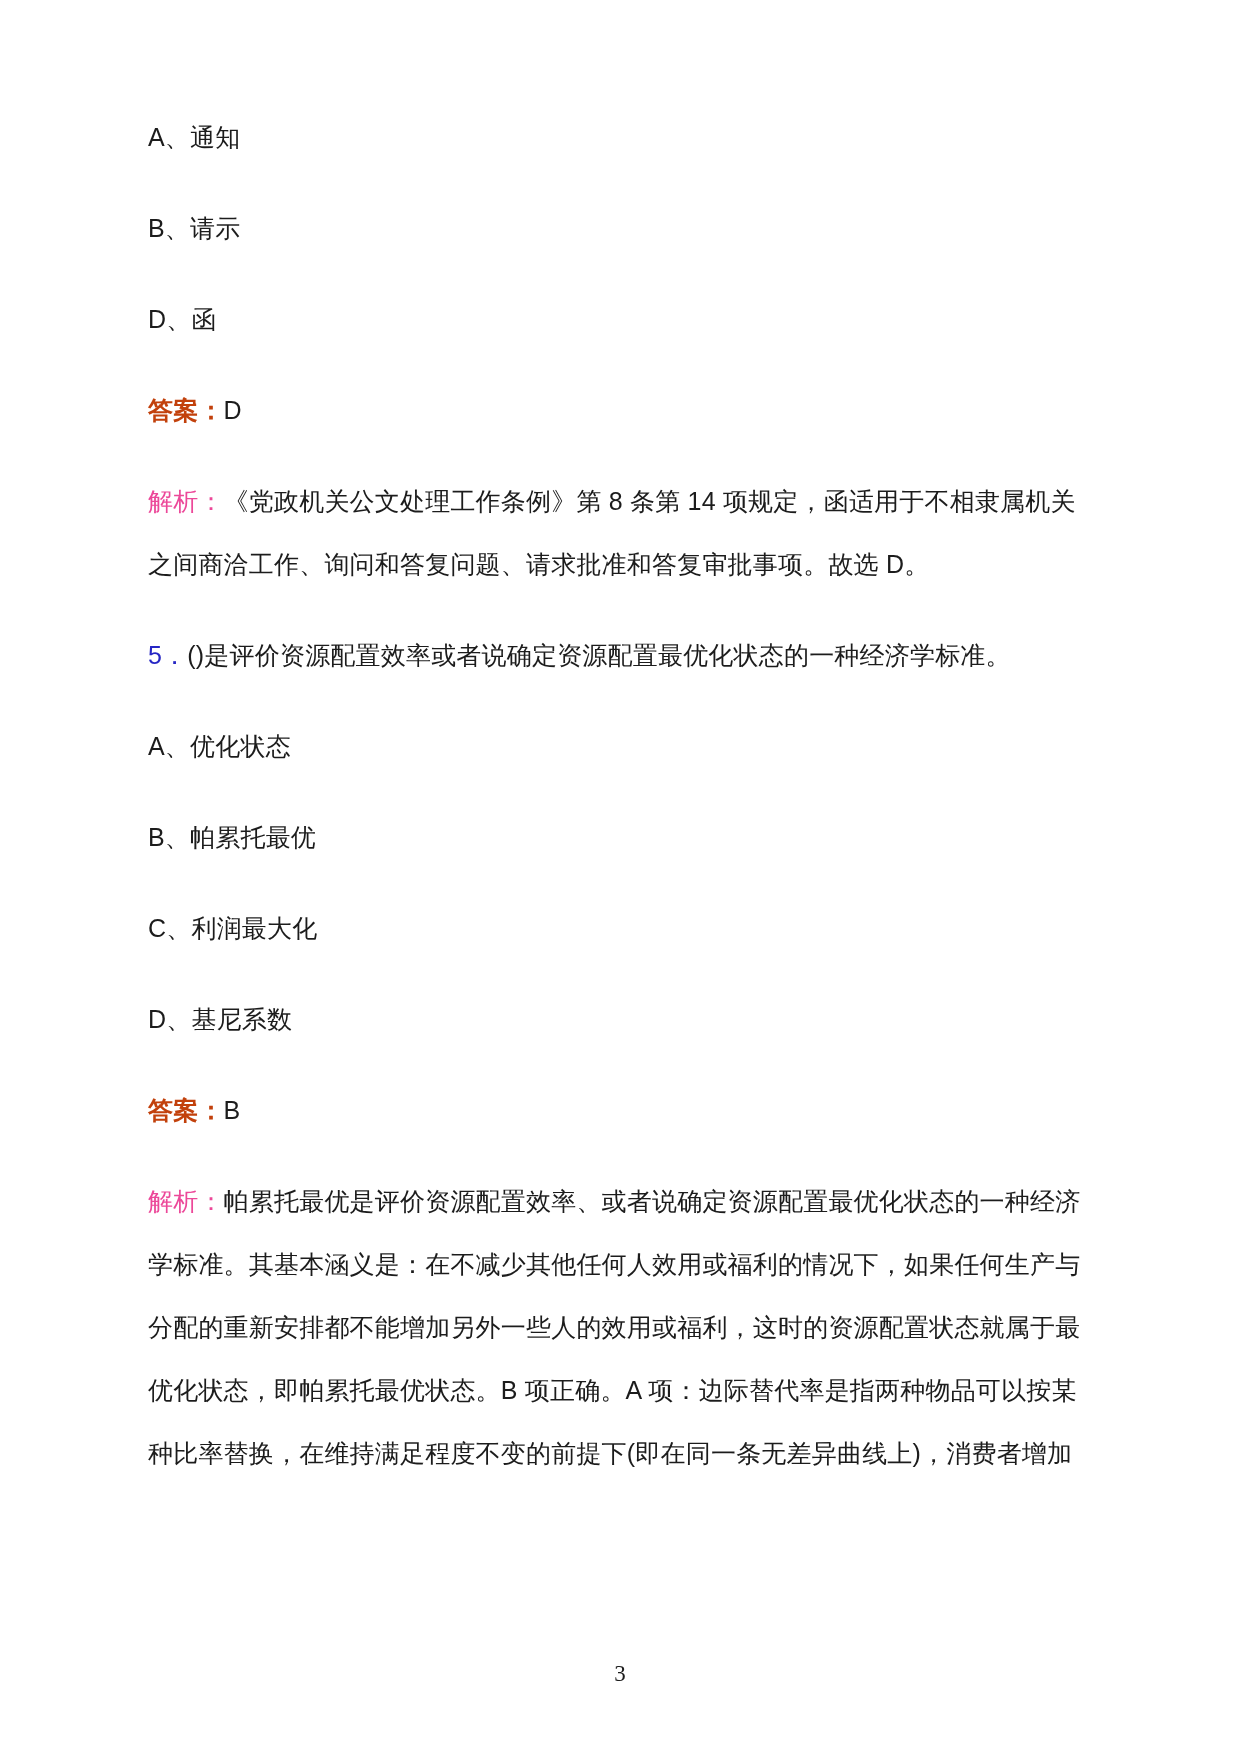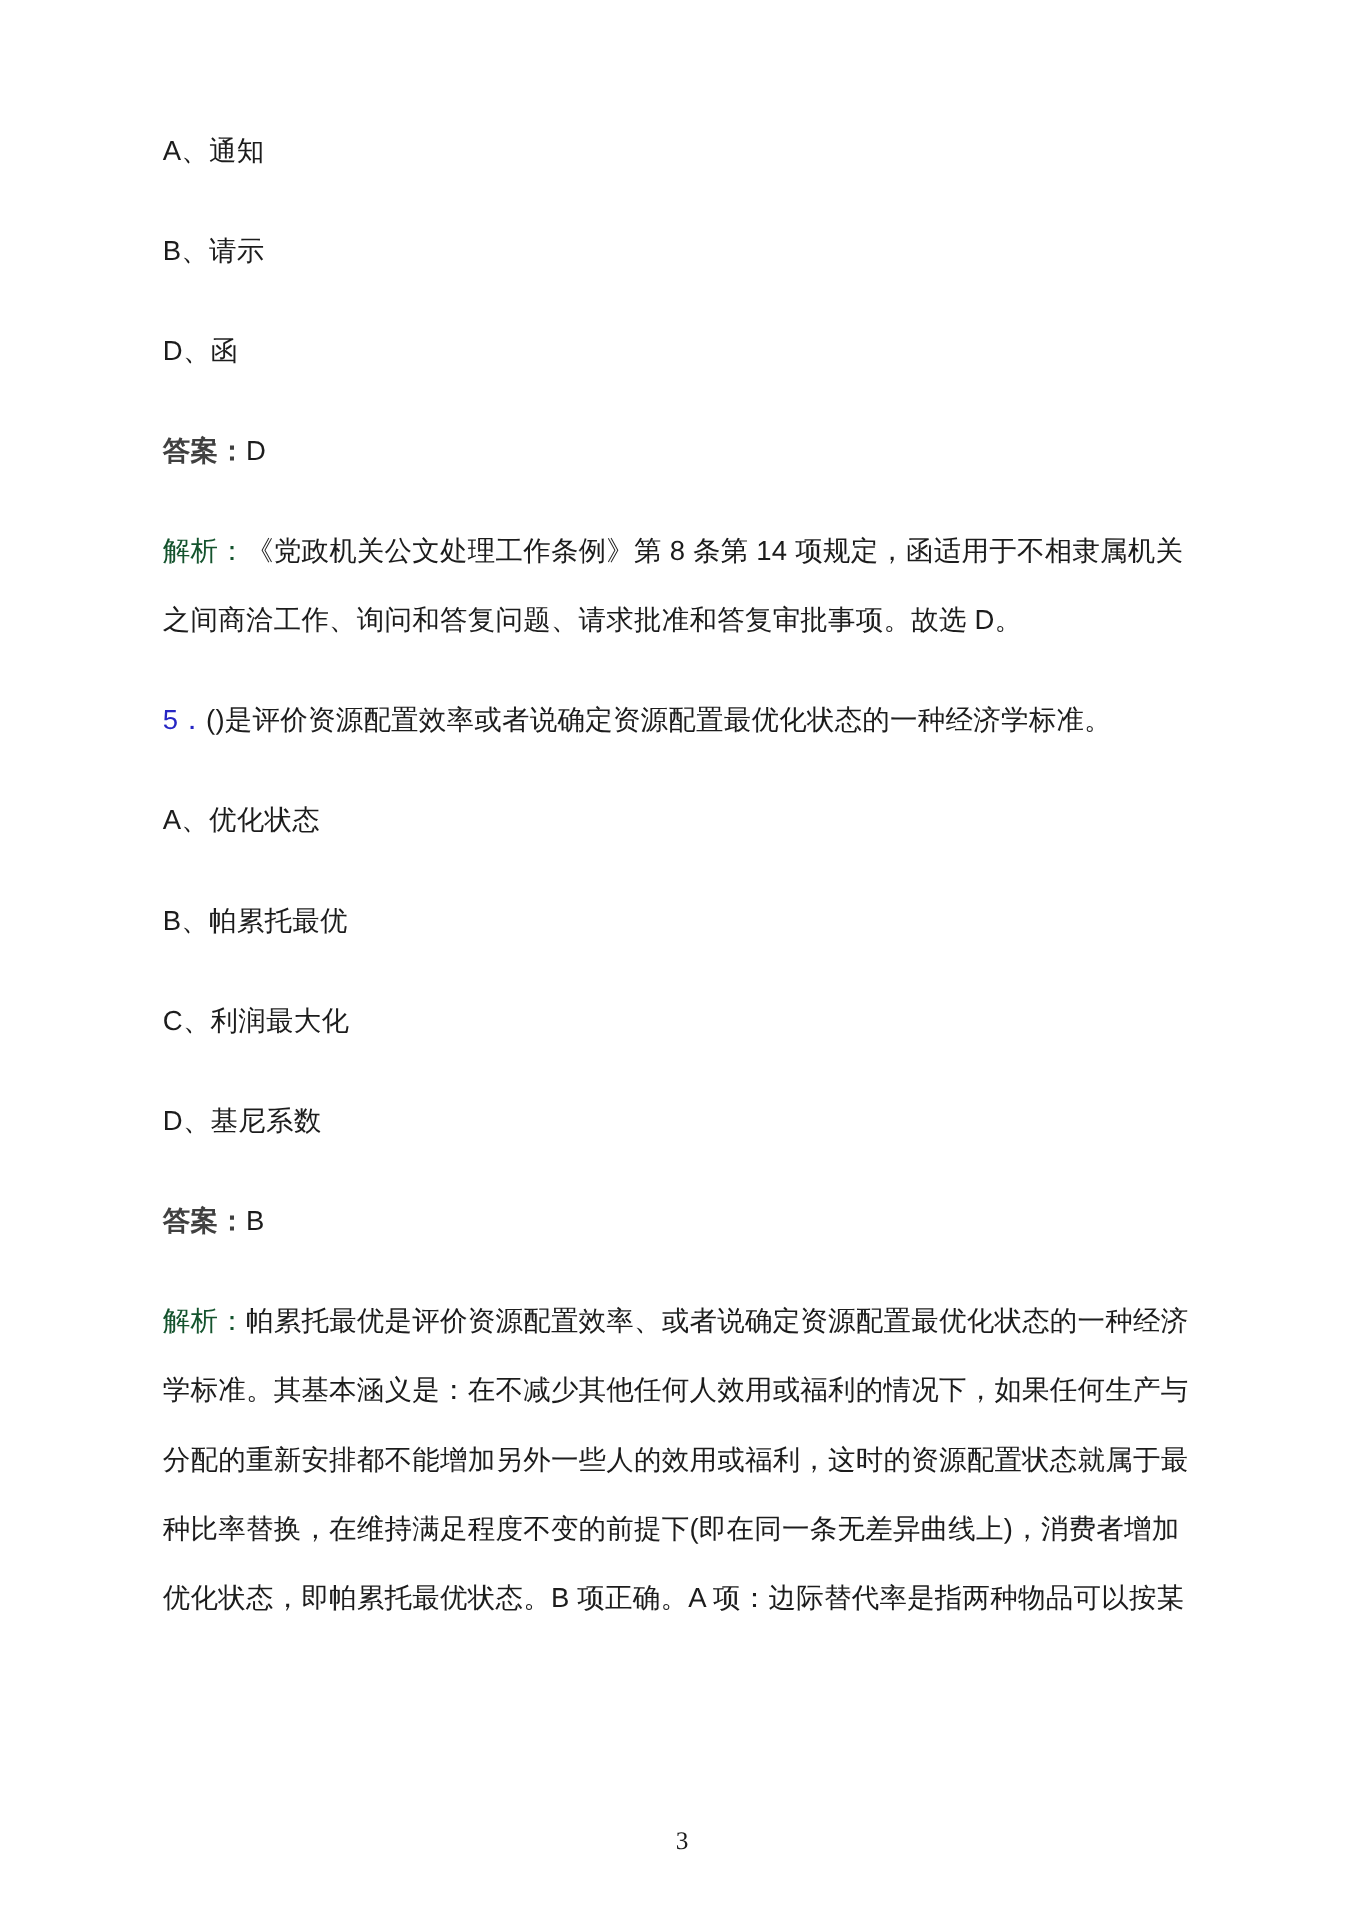--- a/index.html
+++ b/index.html
@@ -25,25 +25,25 @@
   }
   .para { margin: 0 0 28px 0; }
   .para, .line {
     font-size: 25px;
     line-height: 63px;
     white-space: nowrap;
     color: #1c1c1c;
     letter-spacing: 0.2px;
   }
   .answer-label {
-    color: #404040;
+    color: #c2410c;
     font-weight: bold;
   }
   .answer-value { color: #1c1c1c; }
-  .analysis-label { color: #14532d; }
+  .analysis-label { color: #ec4899; }
   .q-number { color: #2626c4; }
   .page-footer {
     position: absolute;
     left: 0;
     right: 0;
     top: 1658px;
     text-align: center;
     font-family: "Liberation Serif", "DejaVu Serif", serif;
     font-size: 23px;
     line-height: 32px;
@@ -73,22 +73,22 @@
     <p class="para">B、帕累托最优</p>
     <p class="para">C、利润最大化</p>
     <p class="para">D、基尼系数</p>
 
     <p class="para"><span class="answer-label">答案：</span><span class="answer-value">B</span></p>
 
     <div class="para">
       <p class="line"><span class="analysis-label">解析：</span><span>帕累托最优是评价资源配置效率、或者说确定资源配置最优化状态的一种经济</span></p>
       <p class="line">学标准。其基本涵义是：在不减少其他任何人效用或福利的情况下，如果任何生产与</p>
       <p class="line">分配的重新安排都不能增加另外一些人的效用或福利，这时的资源配置状态就属于最</p>
+      <p class="line">优化状态，即帕累托最优状态。B 项正确。A 项：边际替代率是指两种物品可以按某</p>
       <p class="line">种比率替换，在维持满足程度不变的前提下(即在同一条无差异曲线上)，消费者增加</p>
-      <p class="line">优化状态，即帕累托最优状态。B 项正确。A 项：边际替代率是指两种物品可以按某</p>
     </div>
 
   </div>
 
   <div class="page-footer">
     <span>3</span>
   </div>
 </div>
 
 </body></html>

